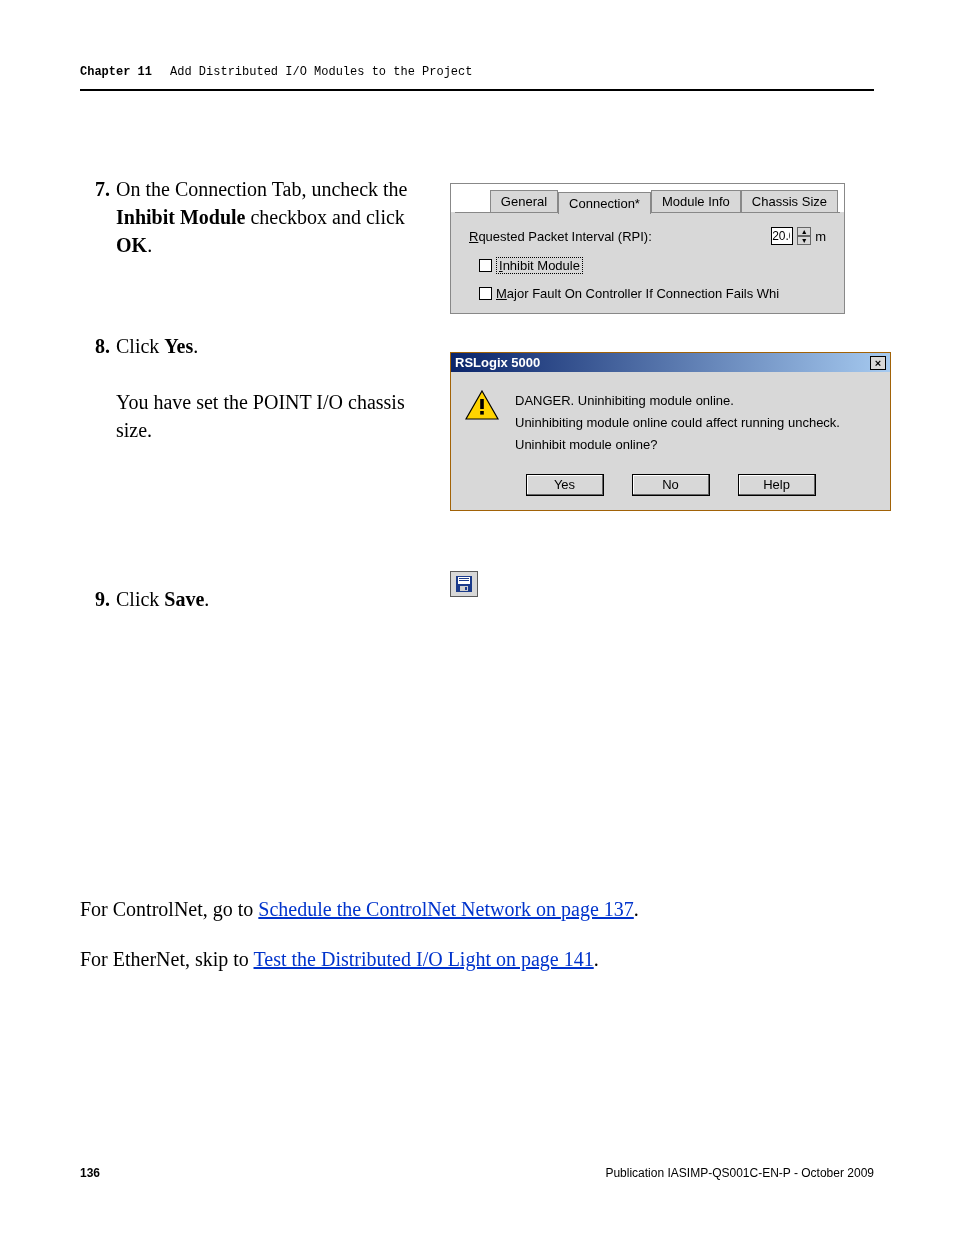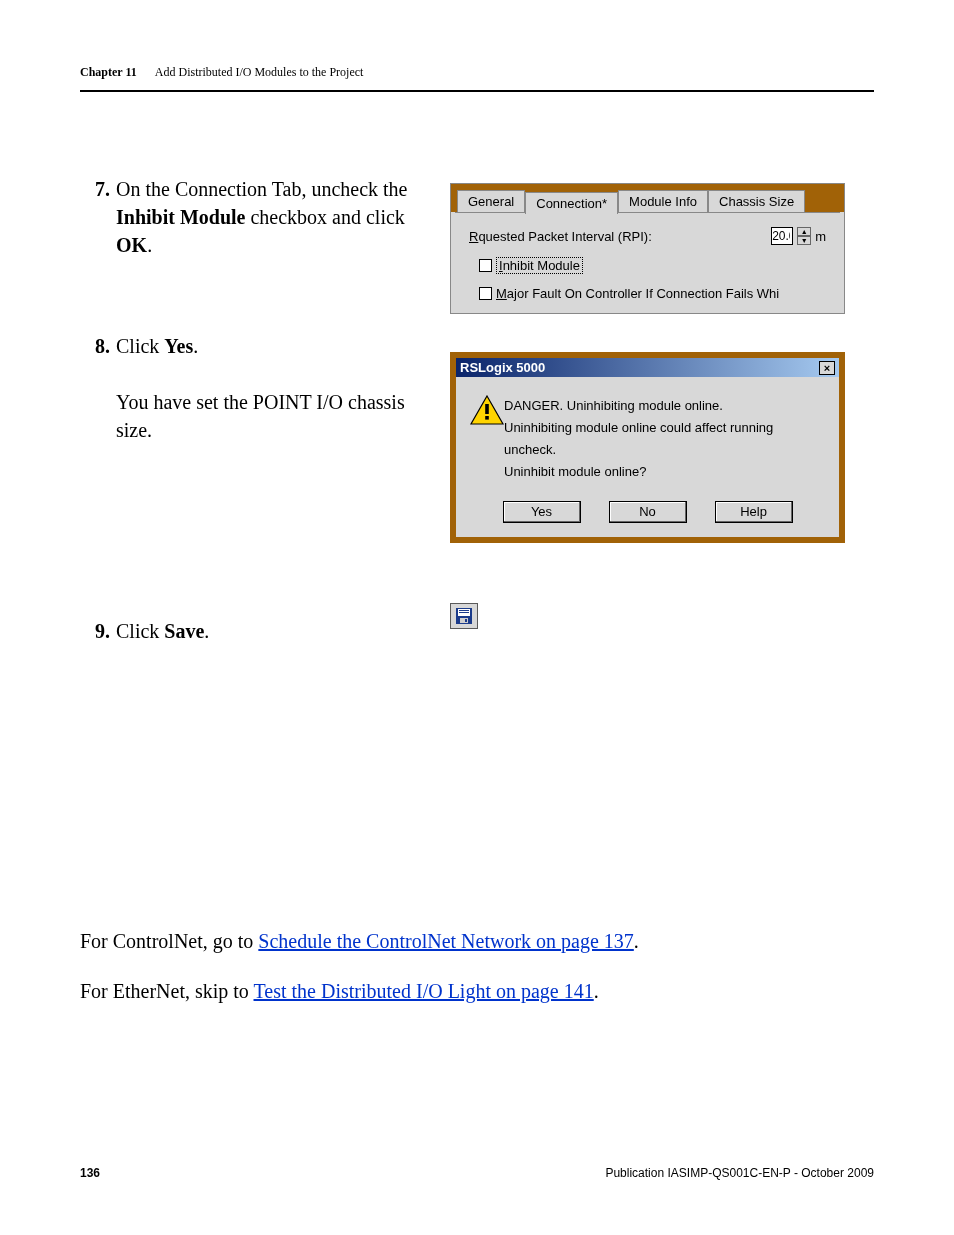--- a/index.html
+++ b/index.html
@@ -11,21 +11,21 @@
     height: 1235px;
     position: relative;
   }
   .header {
     position: absolute;
     top: 65px;
     left: 80px;
     right: 80px;
     display: flex;
     gap: 18px;
-    font-family: Liberation Serif, serif;
+    font-family: Liberation Mono, monospace;
     font-size: 12px;
     padding-bottom: 10px;
     border-bottom: 2px solid #000;
   }
   .header .chapter { font-weight: bold; }
   .content {
     position: absolute;
     top: 175px;
     left: 80px;
     right: 80px;
@@ -41,21 +41,21 @@
   
   .tabpanel {
     border: 1px solid #888;
     background: #d8d8d8;
     font-family: "MS Sans Serif", Arial, sans-serif;
     font-size: 13px;
     width: 395px;
     padding-bottom: 6px;
     margin-top: 8px;
   }
-  .tabs { display:flex; padding: 6px 6px 0 6px; background:#a16207; }
+  .tabs { display:flex; padding: 6px 6px 0 6px; background:#ffffff;justify-content:flex-end; }
   .tab {
     padding: 3px 10px;
     border: 1px solid #888;
     border-bottom: none;
     background:#d8d8d8;
     margin-right:0;
     font-size:13px;
   }
   .tab.active { background:#d8d8d8; position:relative; top:2px; }
   .tabbody { padding: 14px 14px 4px 14px; border-top:1px solid #888; margin: 0 4px; background:#d8d8d8;}
@@ -67,41 +67,41 @@
   .spinner { width:14px; display:flex; flex-direction:column; }
   .spinner .arrow { height:9px; border:1px solid #666; background:#d8d8d8; font-size:7px; line-height:7px; text-align:center; }
   .checkbox {
     width:13px; height:13px; border:1px solid #000; background:#fff; display:inline-block; flex-shrink:0;
   }
   .chk-label { font-size:13px; }
   .chk-label.dotted { border:1px dotted #000; padding:0 2px; }
 
   
   .dialog {
-    width: 395px;
-    border: 6px solid #a16207;
+    width: 441px;
+    border: 1px solid #a16207;
     font-family: "MS Sans Serif", Arial, sans-serif;
     font-size: 13px;
     background:#d8d8d8;
     margin-top: 20px;
   }
   .dlg-title {
     background: linear-gradient(to right, #0a246a, #a6caf0);
     color:#fff;
     font-weight:bold;
     padding:2px 4px;
     display:flex;
     justify-content:space-between;
     align-items:center;
     font-size:13px;
   }
   .dlg-close {
     width:16px; height:14px; background:#d8d8d8; border:1px solid #000; color:#000; text-align:center; font-size:11px; line-height:12px; font-weight:bold;
   }
-  .dlg-body { display:flex; padding: 18px 14px 10px 14px; }
+  .dlg-body { display:flex; padding: 18px 14px 10px 14px; gap:16px; }
   .warn-icon { width:34px; height:30px; position:relative; flex-shrink:0; }
   .warn-icon svg { width:34px; height:30px; }
   .dlg-text { font-size:13px; line-height:1.7; }
   .dlg-buttons { display:flex; gap:28px; justify-content:center; padding: 8px 0 14px 0; }
   .dlg-btn {
     width:78px; height:22px; border:1px solid #000; background:#d8d8d8;
     box-shadow: inset -1px -1px 0 #666, inset 1px 1px 0 #fff;
     text-align:center; font-size:13px; line-height:20px;
   }
 

